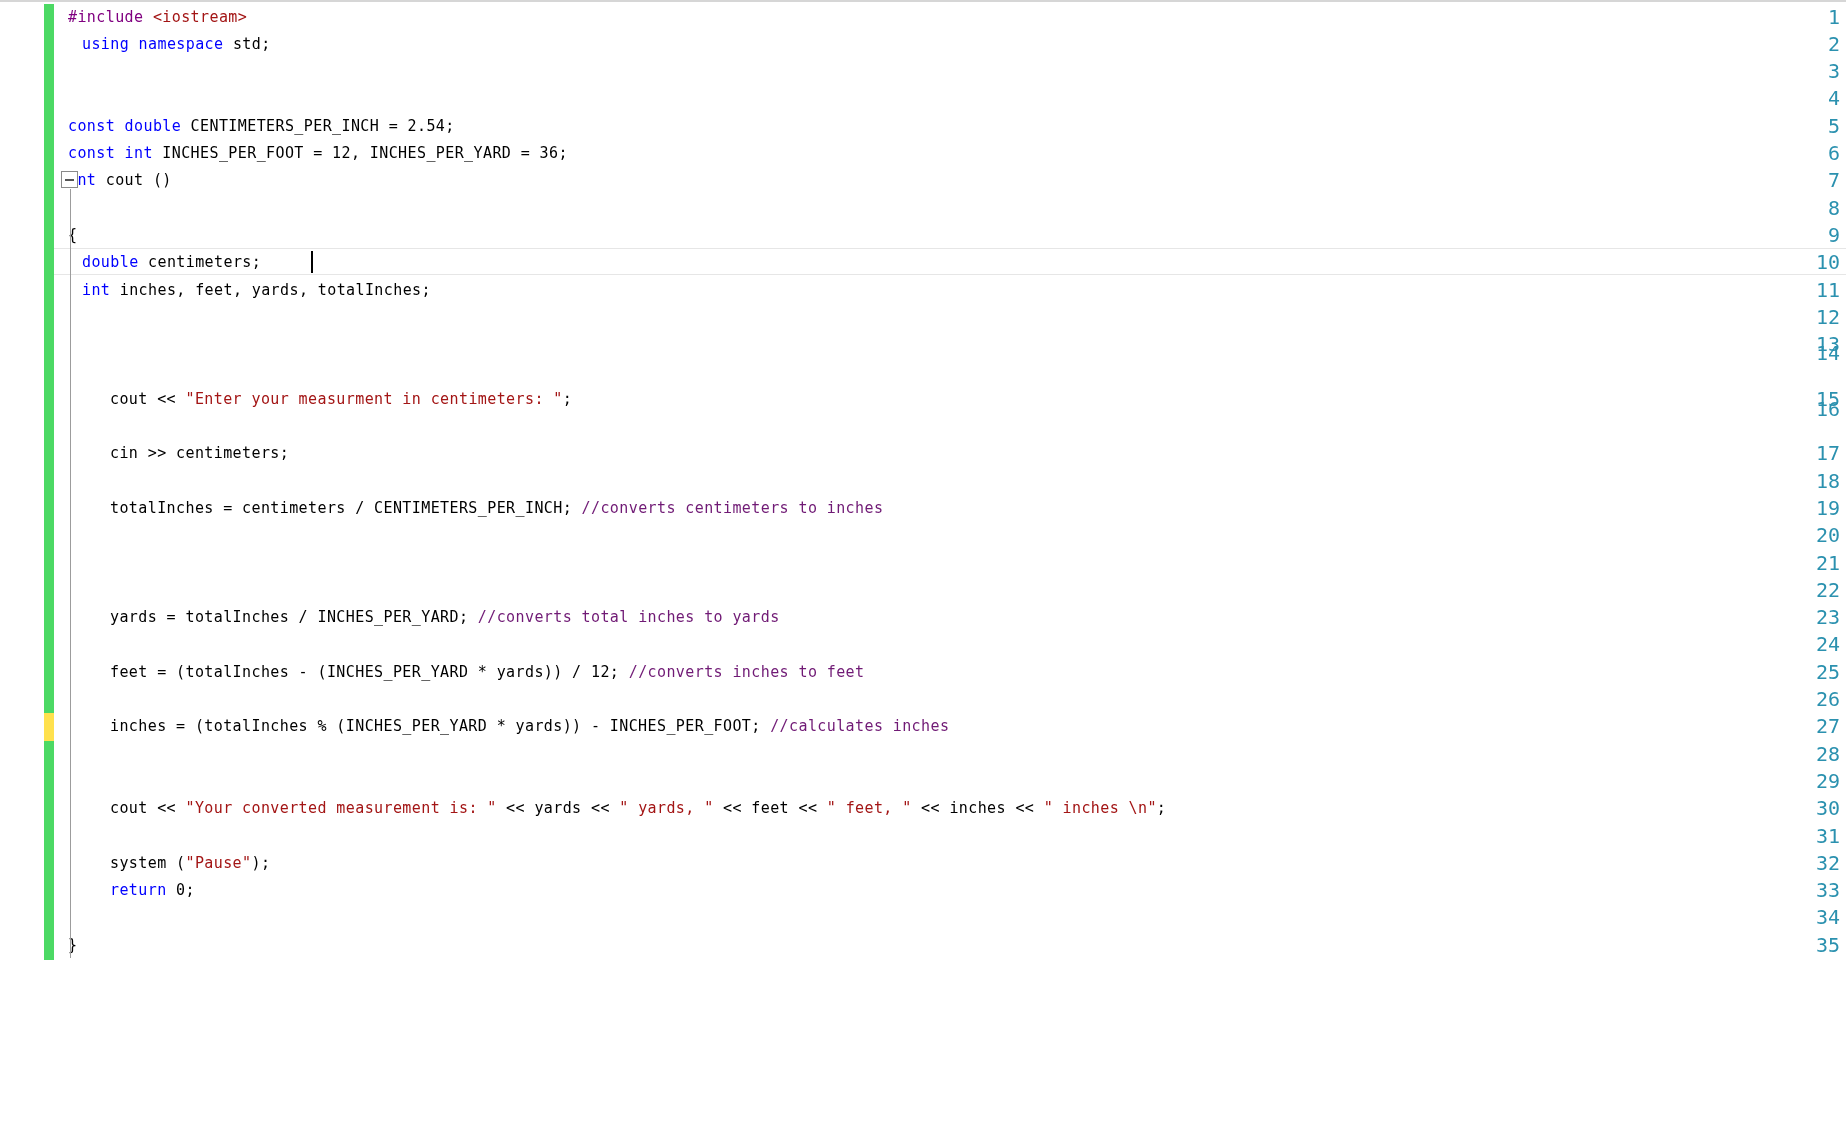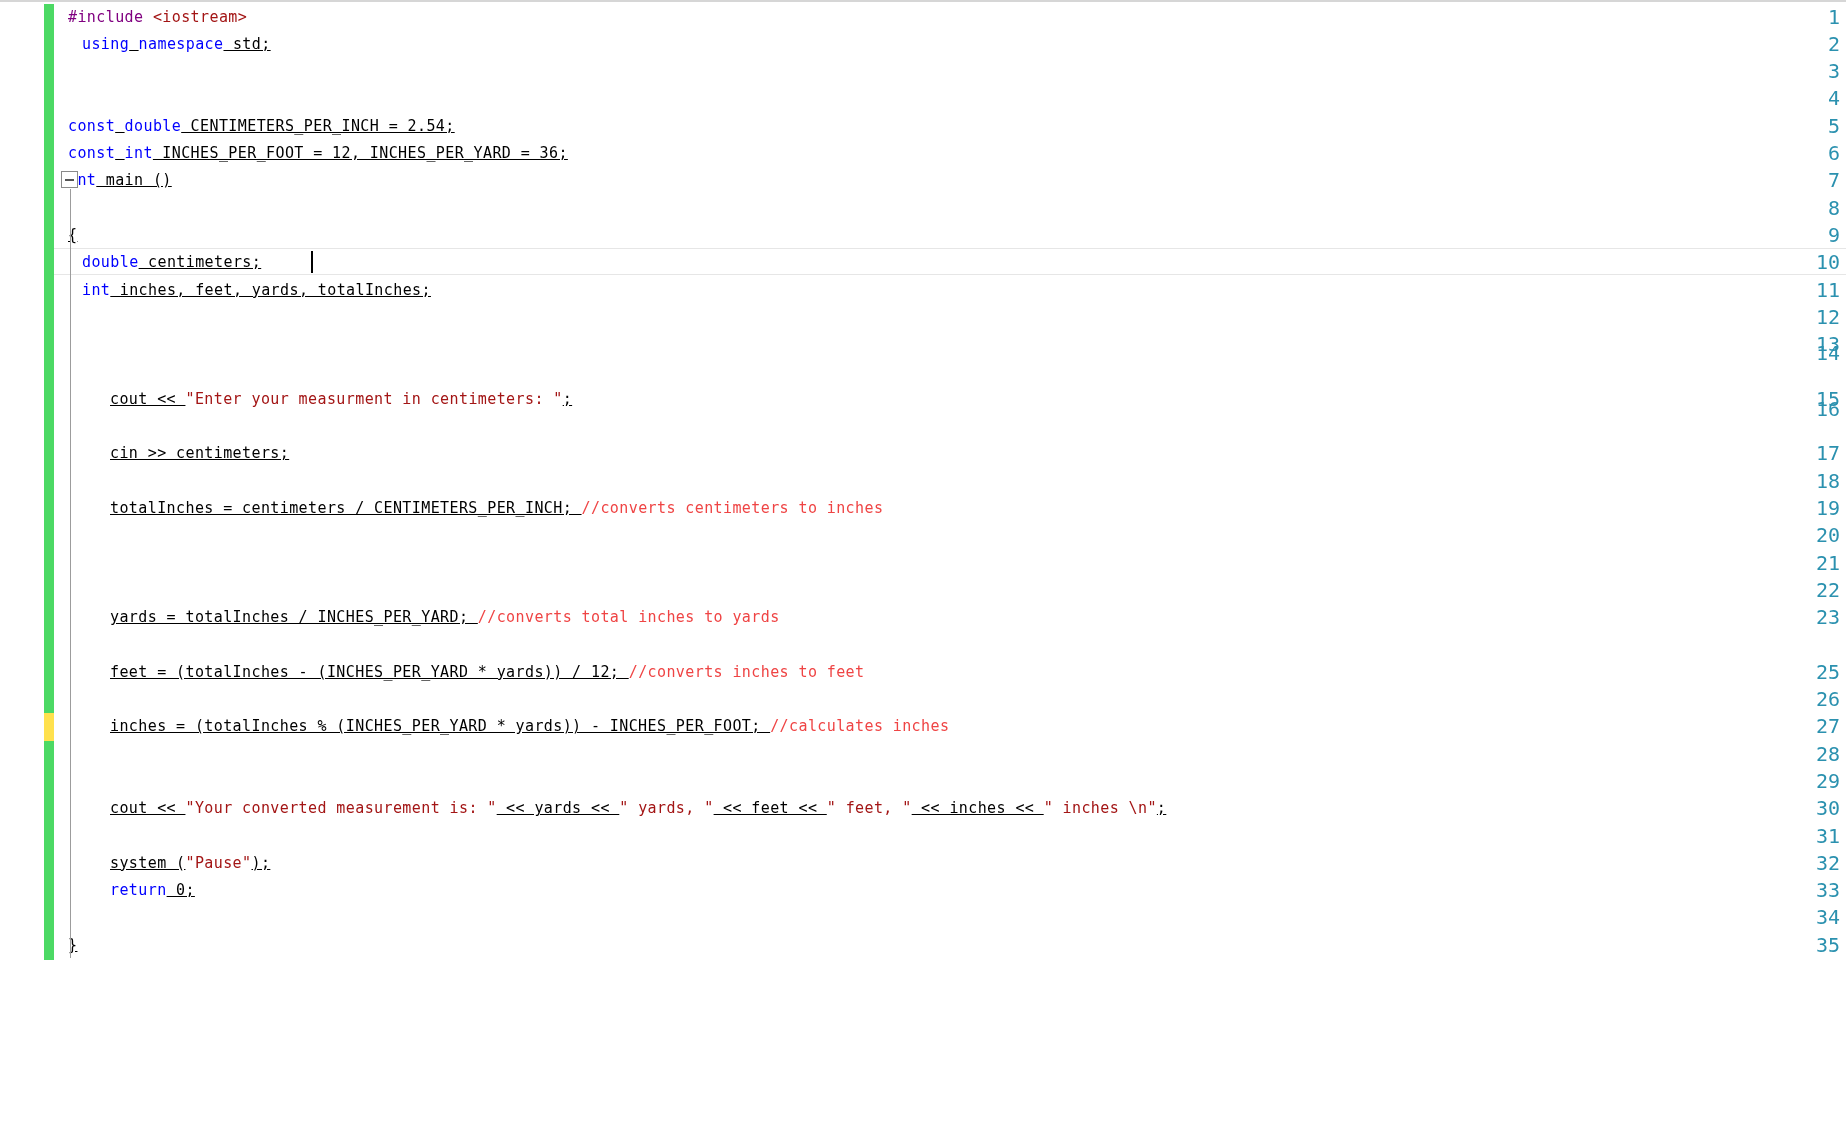--- a/index.html
+++ b/index.html
@@ -71,22 +71,22 @@
     color: #000000;
     white-space: pre;
     font-family: "DejaVu Sans Mono", "Liberation Mono", monospace;
   }
 
   
   .t-kw   { color: #0000ff; }
   .t-pp   { color: #800080; }
   .t-hdr  { color: #a31515; }
   .t-str  { color: #a31515; }
-  .t-com  { color: #ef4444; }
-  .t-pl   { color: #000000; text-decoration: underline; }
+  .t-com  { color: #701a75; }
+  .t-pl   { color: #000000; }
 
   
   .current-line {
     position: absolute;
     left: 54px;
     right: 0;
     height: 27.3px;
     border-top: 1px solid #e6e6e6;
     border-bottom: 1px solid #e6e6e6;
     background: #ffffff;
@@ -185,37 +185,38 @@
 
   <div class="caret" id="caret" style="top: 249.2px; height: 22.3px; left: 310.57px;"></div>
 
   <div class="rows" id="rows">
       <div class="row" style="top: 1.5px;"><div class="lineno">1</div><div class="code" style="left: 68px;"><span class="t-pp">#include </span><span class="t-hdr">&lt;iostream&gt;</span></div></div>
       <div class="row" style="top: 28.8px;"><div class="lineno">2</div><div class="code" style="left: 82px;"><span class="t-kw">using</span><span class="t-pl"> </span><span class="t-kw">namespace</span><span class="t-pl"> std;</span></div></div>
       <div class="row" style="top: 56.1px;"><div class="lineno">3</div><div class="code" style="left: 68px;"></div></div>
       <div class="row" style="top: 83.4px;"><div class="lineno">4</div><div class="code" style="left: 68px;"></div></div>
       <div class="row" style="top: 110.7px;"><div class="lineno">5</div><div class="code" style="left: 68px;"><span class="t-kw">const</span><span class="t-pl"> </span><span class="t-kw">double</span><span class="t-pl"> CENTIMETERS_PER_INCH = 2.54;</span></div></div>
       <div class="row" style="top: 138px;"><div class="lineno">6</div><div class="code" style="left: 68px;"><span class="t-kw">const</span><span class="t-pl"> </span><span class="t-kw">int</span><span class="t-pl"> INCHES_PER_FOOT = 12, INCHES_PER_YARD = 36;</span></div></div>
-      <div class="row" style="top: 165.3px;"><div class="lineno">7</div><div class="code" style="left: 68px;"><span class="t-kw">int</span><span class="t-pl"> main ()</span></div></div>
+      <div class="row" style="top: 165.3px;"><div class="lineno">7</div><div class="code" style="left: 68px;"><span class="t-kw">int</span><span class="t-pl"> cout ()</span></div></div>
       <div class="row" style="top: 192.6px;"><div class="lineno">8</div><div class="code" style="left: 68px;"></div></div>
       <div class="row" style="top: 219.9px;"><div class="lineno">9</div><div class="code" style="left: 68px;"><span class="t-pl">{</span></div></div>
       <div class="row" style="top: 247.2px;"><div class="lineno">10</div><div class="code" style="left: 82px;"><span class="t-kw">double</span><span class="t-pl"> centimeters;</span></div></div>
       <div class="row" style="top: 274.5px;"><div class="lineno">11</div><div class="code" style="left: 82px;"><span class="t-kw">int</span><span class="t-pl"> inches, feet, yards, totalInches;</span></div></div>
       <div class="row" style="top: 301.8px;"><div class="lineno">12</div><div class="code" style="left: 68px;"></div></div>
       <div class="row" style="top: 329.1px;"><div class="lineno">13</div><div class="code" style="left: 68px;"></div></div>
       <div class="row" style="top: 338px;"><div class="lineno">14</div><div class="code" style="left: 68px;"></div></div>
       <div class="row" style="top: 383.7px;"><div class="lineno">15</div><div class="code" style="left: 110px;"><span class="t-pl">cout &lt;&lt; </span><span class="t-str">"Enter your measurment in centimeters: "</span><span class="t-pl">;</span></div></div>
       <div class="row" style="top: 394px;"><div class="lineno">16</div><div class="code" style="left: 68px;"></div></div>
       <div class="row" style="top: 438.3px;"><div class="lineno">17</div><div class="code" style="left: 110px;"><span class="t-pl">cin &gt;&gt; centimeters;</span></div></div>
       <div class="row" style="top: 465.6px;"><div class="lineno">18</div><div class="code" style="left: 68px;"></div></div>
       <div class="row" style="top: 492.9px;"><div class="lineno">19</div><div class="code" style="left: 110px;"><span class="t-pl">totalInches = centimeters / CENTIMETERS_PER_INCH; </span><span class="t-com">//converts centimeters to inches</span></div></div>
       <div class="row" style="top: 520.2px;"><div class="lineno">20</div><div class="code" style="left: 68px;"></div></div>
       <div class="row" style="top: 547.5px;"><div class="lineno">21</div><div class="code" style="left: 68px;"></div></div>
       <div class="row" style="top: 574.8px; padding-left: 31px;"><div class="lineno">22</div><div class="code" style="left: 68px;"></div></div>
       <div class="row" style="top: 602.1px;"><div class="lineno">23</div><div class="code" style="left: 110px;"><span class="t-pl">yards = totalInches / INCHES_PER_YARD; </span><span class="t-com">//converts total inches to yards</span></div></div>
+      <div class="row" style="top: 629.4px;"><div class="lineno">24</div><div class="code" style="left: 68px;"></div></div>
       <div class="row" style="top: 656.7px;"><div class="lineno">25</div><div class="code" style="left: 110px;"><span class="t-pl">feet = (totalInches - (INCHES_PER_YARD * yards)) / 12; </span><span class="t-com">//converts inches to feet</span></div></div>
       <div class="row" style="top: 684px;"><div class="lineno">26</div><div class="code" style="left: 68px;"></div></div>
       <div class="row" style="top: 711.3px;"><div class="lineno">27</div><div class="code" style="left: 110px;"><span class="t-pl">inches = (totalInches % (INCHES_PER_YARD * yards)) - INCHES_PER_FOOT; </span><span class="t-com">//calculates inches</span></div></div>
       <div class="row" style="top: 738.6px;"><div class="lineno">28</div><div class="code" style="left: 68px;"></div></div>
       <div class="row" style="top: 765.9px;"><div class="lineno">29</div><div class="code" style="left: 68px;"></div></div>
       <div class="row" style="top: 793.2px;"><div class="lineno">30</div><div class="code" style="left: 110px;"><span class="t-pl">cout &lt;&lt; </span><span class="t-str">"Your converted measurement is: "</span><span class="t-pl"> &lt;&lt; yards &lt;&lt; </span><span class="t-str">" yards, "</span><span class="t-pl"> &lt;&lt; feet &lt;&lt; </span><span class="t-str">" feet, "</span><span class="t-pl"> &lt;&lt; inches &lt;&lt; </span><span class="t-str">" inches \n"</span><span class="t-pl">;</span></div></div>
       <div class="row" style="top: 820.5px;"><div class="lineno">31</div><div class="code" style="left: 68px;"></div></div>
       <div class="row" style="top: 847.8px;"><div class="lineno">32</div><div class="code" style="left: 110px;"><span class="t-pl">system (</span><span class="t-str">"Pause"</span><span class="t-pl">);</span></div></div>
       <div class="row" style="top: 875.1px;"><div class="lineno">33</div><div class="code" style="left: 110px;"><span class="t-kw">return</span><span class="t-pl"> 0;</span></div></div>
       <div class="row" style="top: 902.4px;"><div class="lineno">34</div><div class="code" style="left: 68px;"></div></div>

